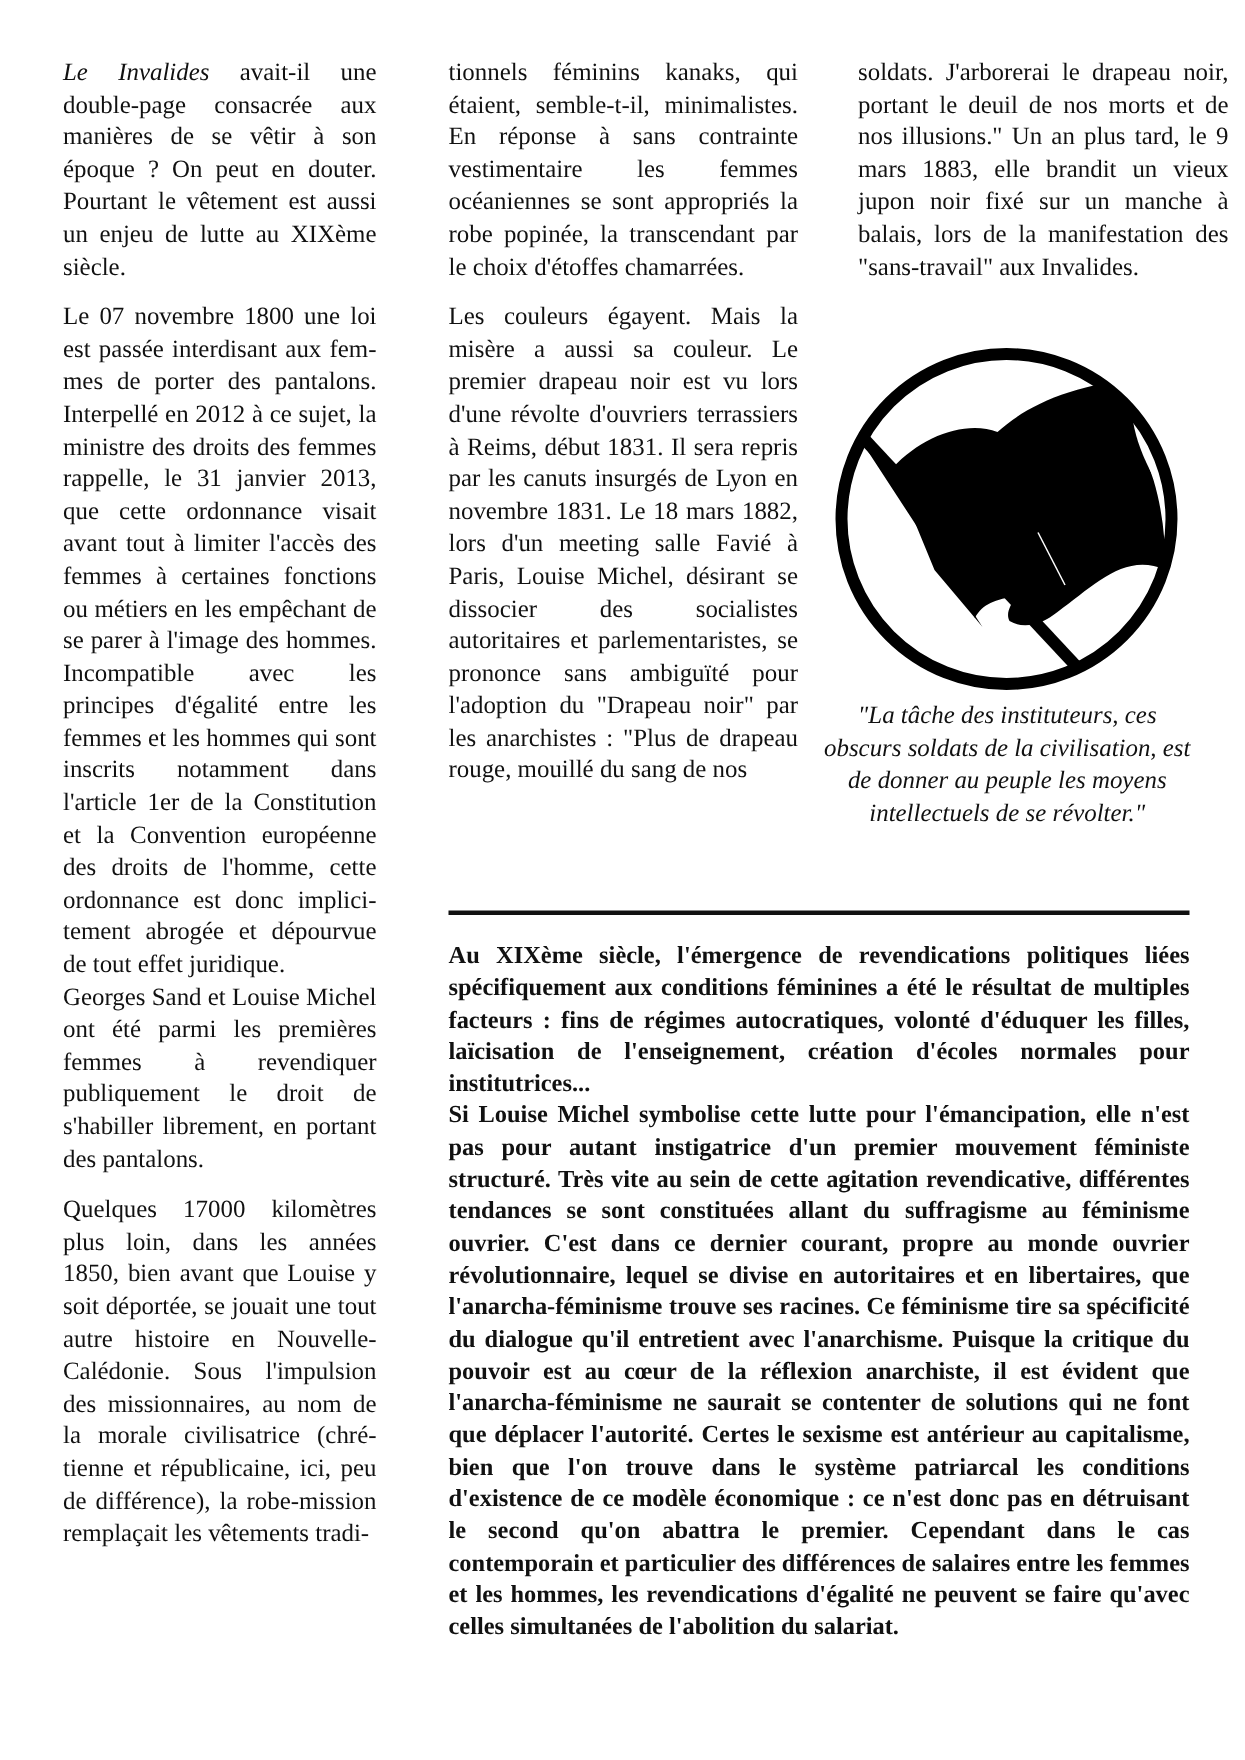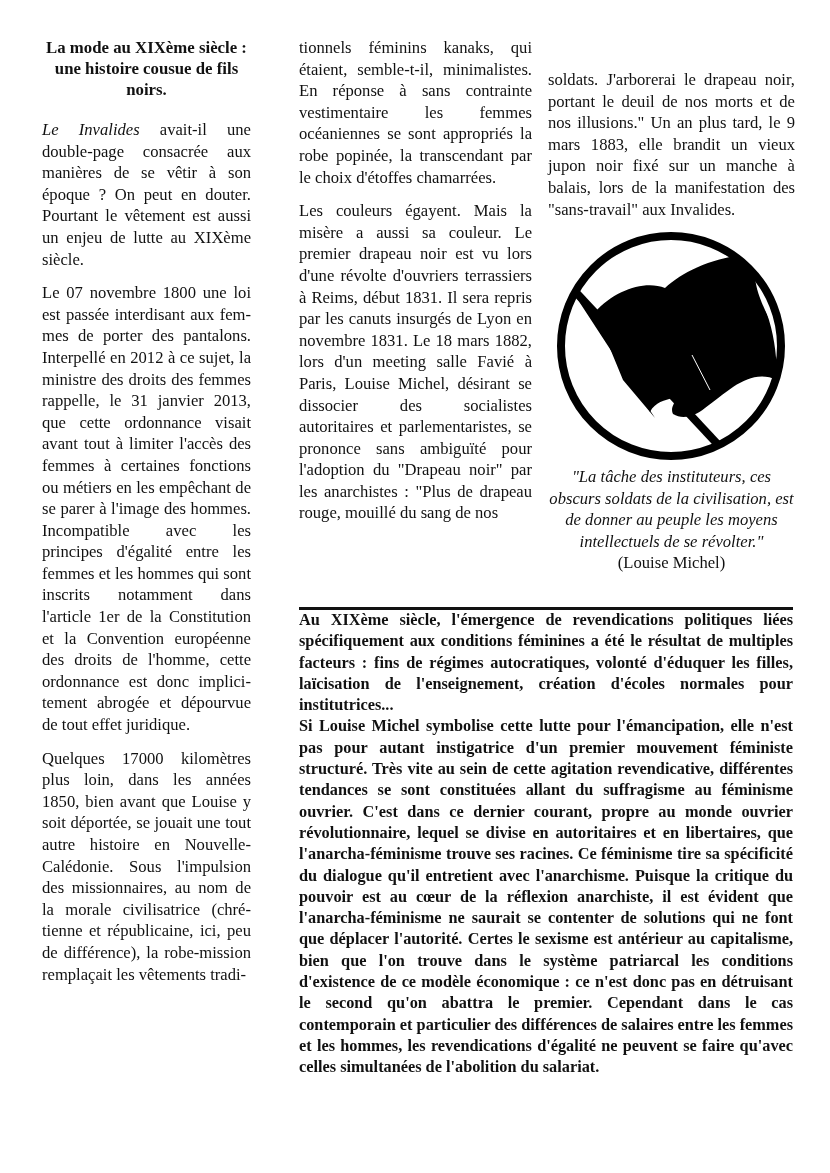--- a/index.html
+++ b/index.html
@@ -10,54 +10,54 @@
     }
     .col {
       position: absolute;
       font-size: 16.6px;
       line-height: 21.6px;
       text-align: justify;
       hyphens: manual;
     }
     #col1 { left: 42px; top: 37px; width: 209px; }
     #col2 { left: 299px; top: 37px; width: 233px; }
-    #col3 { left: 548px; top: 37px; width: 247px; margin-top: 32px; }
+    #col3 { left: 572px; top: 37px; width: 247px; }
     .title {
       font-weight: bold; text-align: center; font-size: 16.8px;
       line-height: 21px; margin: 0 0 19px 0;
     }
     p { margin: 0; }
     .gap { margin-top: 12px; }
     .it { font-style: italic; }
     #logo {
       position: absolute; left: 555px; top: 230px; width: 232px; height: 232px;
     }
     #quote {
       position: absolute; left: 548px; top: 466px; width: 247px;
       text-align: center; font-size: 16.6px; line-height: 21.6px;
     }
     #quote .q { font-style: italic; }
     #rule {
       position: absolute; left: 299px; top: 607px; width: 494px; height: 3px;
       background: #111111;
     }
     #bottom {
-      position: absolute; left: 299px; top: 609px; width: 494px;
+      position: absolute; left: 299px; top: 626px; width: 494px;
       font-weight: bold; font-size: 16.3px; line-height: 21.3px;
       text-align: justify; text-align-last: left;
     }
     #bottom p { text-align: justify; }
   </style>
 </head>
 <body>
 
 <div id="col1" class="col">
-  <div class="title">La mode au XIXème siècle : une histoire cousue de fils noirs.</div>
   <p><span class="it">Le Invalides</span><span> avait-il une double-page consacrée aux manières de se vêtir à son époque ? On peut en douter. Pourtant le vêtement est aussi un enjeu de lutte au XIXème siècle.</span></p>
   <p class="gap">Le 07 novembre 1800 une loi est passée interdisant aux fem­mes de porter des pantalons. Interpellé en 2012 à ce sujet, la ministre des droits des fem­mes rappelle, le 31 janvier 2013, que cette ordonnance vi­sait avant tout à limiter l'accès des femmes à certaines fonc­tions ou métiers en les empê­chant de se parer à l'image des hommes. Incompatible avec les principes d'égalité entre les femmes et les hommes qui sont inscrits notamment dans l'article 1er de la Constitution et la Convention européenne des droits de l'homme, cette ordonnance est donc implici­tement abrogée et dépourvue de tout effet juridique.</p>
+  <p>Georges Sand et Louise Michel ont été parmi les premières femmes à revendi­quer publiquement le droit de s'habiller librement, en portant des pantalons.</p>
   <p class="gap">Quelques 17000 kilomètres plus loin, dans les années 1850, bien avant que Louise y soit déportée, se jouait une tout autre histoire en Nouvelle-Calédonie. Sous l'impulsion des missionnaires, au nom de la morale civilisatrice (chré­tienne et républicaine, ici, peu de différence), la robe-mission remplaçait les vêtements tradi-</p>
 </div>
 
 <div id="col2" class="col">
   <p>tionnels féminins kanaks, qui étaient, semble-t-il, minima­listes. En réponse à sans contrainte vestimentaire les femmes océaniennes se sont appropriés la robe popinée, la transcendant par le choix d'étoffes chamarrées.</p>
   <p class="gap">Les couleurs égayent. Mais la misère a aussi sa couleur. Le premier drapeau noir est vu lors d'une révolte d'ouvriers terrassiers à Reims, début 1831. Il sera repris par les canuts insurgés de Lyon en novembre 1831. Le 18 mars 1882, lors d'un meeting salle Favié à Paris, Louise Michel, désirant se dissocier des so­cialistes autoritaires et par­lementaristes, se prononce sans ambiguïté pour l'adop­tion du "Drapeau noir" par les anarchistes : "Plus de drapeau rouge, mouillé du sang de nos</p>
 </div>
 
 <div id="col3" class="col">
   <p>soldats. J'arborerai le drapeau noir, portant le deuil de nos morts et de nos illusions." Un an plus tard, le 9 mars 1883, elle brandit un vieux jupon noir fixé sur un manche à balais, lors de la manifestation des "sans-travail" aux Invalides.</p>
@@ -74,21 +74,20 @@
     <path d="M205 24 C195 38,200 62,214 88 C216 70,212 48,205 24 Z" fill="#ffffff"></path>
     <line x1="137" y1="125" x2="155" y2="160" stroke="#ffffff" stroke-width="1"></line>
     <line x1="0" y1="40" x2="196" y2="250" stroke="#000000" stroke-width="8"></line>
     <path d="M10 50 L40 82 L95 182 L100 188 Z" fill="#000000"></path>
   </g>
   <circle cx="116" cy="116" r="110" fill="none" stroke="#000000" stroke-width="8"></circle>
 </svg>
 
 <div id="quote">
   <div class="q">"La tâche des instituteurs, ces obscurs soldats de la civilisation, est de donner au peuple les moyens intellectuels de se révolter."</div>
-  <div>(Louise Michel)</div>
 </div>
 
 <div id="rule"></div>
 
 <div id="bottom">
   <p>Au XIXème siècle, l'émergence de revendications politiques liées spécifiquement aux conditions féminines a été le résultat de multiples facteurs : fins de régimes autocratiques, volonté d'éduquer les filles, laïcisation de l'enseignement, création d'écoles normales pour institutrices...</p>
   <p>Si Louise Michel symbolise cette lutte pour l'émancipation, elle n'est pas pour autant instigatrice d'un premier mouvement féministe structuré. Très vite au sein de cette agitation revendicative, différentes tendances se sont constituées allant du suffragisme au féminisme ouvrier. C'est dans ce dernier courant, propre au monde ouvrier révolutionnaire, lequel se divise en autoritaires et en libertaires, que l'anarcha-féminisme trouve ses racines. Ce féminisme tire sa spécificité du dialogue qu'il entretient avec l'anarchisme. Puisque la critique du pouvoir est au cœur de la réflexion anarchiste, il est évident que l'anarcha-féminisme ne saurait se contenter de solutions qui ne font que déplacer l'autorité. Certes le sexisme est antérieur au capitalisme, bien que l'on trouve dans le système patriarcal les conditions d'existence de ce modèle économique : ce n'est donc pas en détruisant le second qu'on abattra le premier. Cependant dans le cas contemporain et particulier des différences de salaires entre les femmes et les hommes, les revendications d'égalité ne peuvent se faire qu'avec celles simultanées de l'abolition du salariat.</p>
 </div>
 
 </body></html>

